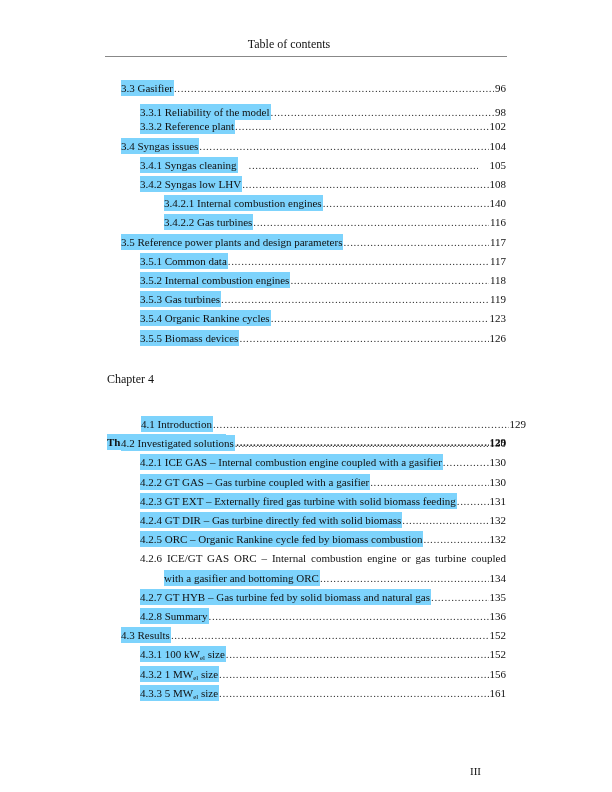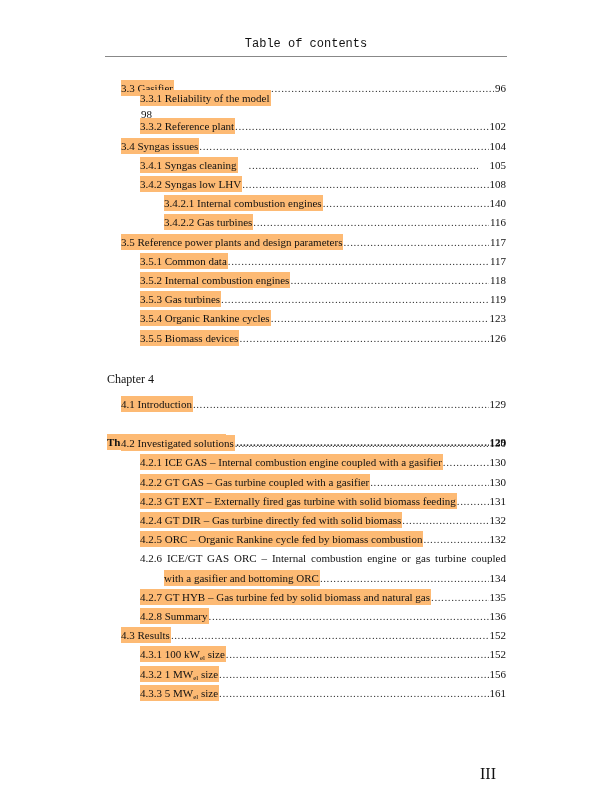--- a/index.html
+++ b/index.html
@@ -1,46 +1,46 @@
 <!DOCTYPE html>
 <html><head>
 <meta charset="utf-8">
 <style>
   html, body { margin:0; padding:0; background:#ffffff; }
   body { width:612px; height:792px; position:relative; overflow:hidden;
          font-family:"Liberation Serif", "DejaVu Serif", serif; color:#111; }
-  .header { position:absolute; top:37px; left:105px; width:402px; text-align:center; font-size:12px;font-family:Liberation Mono, monospace; }
+  .header { position:absolute; top:37px; left:88px; width:402px; text-align:center; font-size:12px; }
   .rule { position:absolute; top:56px; left:105px; width:402px; height:0; border-top:1px solid #888; }
   .entry { position:absolute; height:16px; font-size:11px; line-height:16px; display:flex; align-items:baseline; }
-  .entry .t { white-space:nowrap; background:#fdba74; padding-right:1px; }
+  .entry .t { white-space:nowrap; background:#7dd3fc; padding-right:1px; }
   .entry .d { flex:1; overflow:hidden; white-space:nowrap; color:#333; letter-spacing:0.6px; }
   .entry .d::after { content:"................................................................................................................................................................................................................"; }
   .entry .p { white-space:nowrap; padding-left:1px; }
   .l1 { left:121px; width:385px; }
   .l2 { left:140px; width:366px; }
   .l3 { left:164px; width:342px; }
   .bold { font-weight:bold; font-size:11px;margin-top:40px; }
   .chap { position:absolute; left:107px; font-weight:normal; font-size:12px; }
   .wrap2 { position:absolute; left:140px; width:366px; font-size:11px; line-height:16px; text-align:justify; text-align-last:justify; }
   sub { font-size:7px; vertical-align:-2px; line-height:0; }
-  .pnum { position:absolute; top:765px; left:470px; width:36px; text-align:center; font-size:16px; }
+  .pnum { position:absolute; top:765px; left:470px; width:36px; text-align:left; font-size:11px; }
 </style>
 </head>
 <body>
 
 <div class="header">Table of contents</div>
 <div class="rule"></div>
 
 <div id="toc">
     <div class="entry l1" style="top: 80px;">
       <span class="t">3.3 Gasifier</span>
       <span class="d"></span>
       <span class="p">96</span>
     </div>
-    <div class="entry l2" style="top: 90px; flex-direction: column;">
+    <div class="entry l2" style="top: 104px;">
       <span class="t">3.3.1 Reliability of the model</span>
       <span class="d"></span>
       <span class="p">98</span>
     </div>
     <div class="entry l2" style="top: 118.4px;">
       <span class="t">3.3.2 Reference plant</span>
       <span class="d"></span>
       <span class="p">102</span>
     </div>
     <div class="entry l1" style="top: 137.6px;">
@@ -97,21 +97,21 @@
       <span class="t">3.5.5 Biomass devices</span>
       <span class="d"></span>
       <span class="p">126</span>
     </div>
     <div class="chap" style="top: 372px;">Chapter 4</div>
     <div class="entry bold" style="left: 107px; width: 399px; top: 394px;">
       <span class="t">Thermodynamic analysis</span>
       <span class="d"></span>
       <span class="p">129</span>
     </div>
-    <div class="entry l1" style="top: 396px;">
+    <div class="entry l1" style="top: 416px; margin-left: 20px;">
       <span class="t">4.1 Introduction</span>
       <span class="d"></span>
       <span class="p">129</span>
     </div>
     <div class="entry l1" style="top: 435.2px;">
       <span class="t">4.2 Investigated solutions</span>
       <span class="d"></span>
       <span class="p">130</span>
     </div>
     <div class="entry l2" style="top: 454.4px;">

